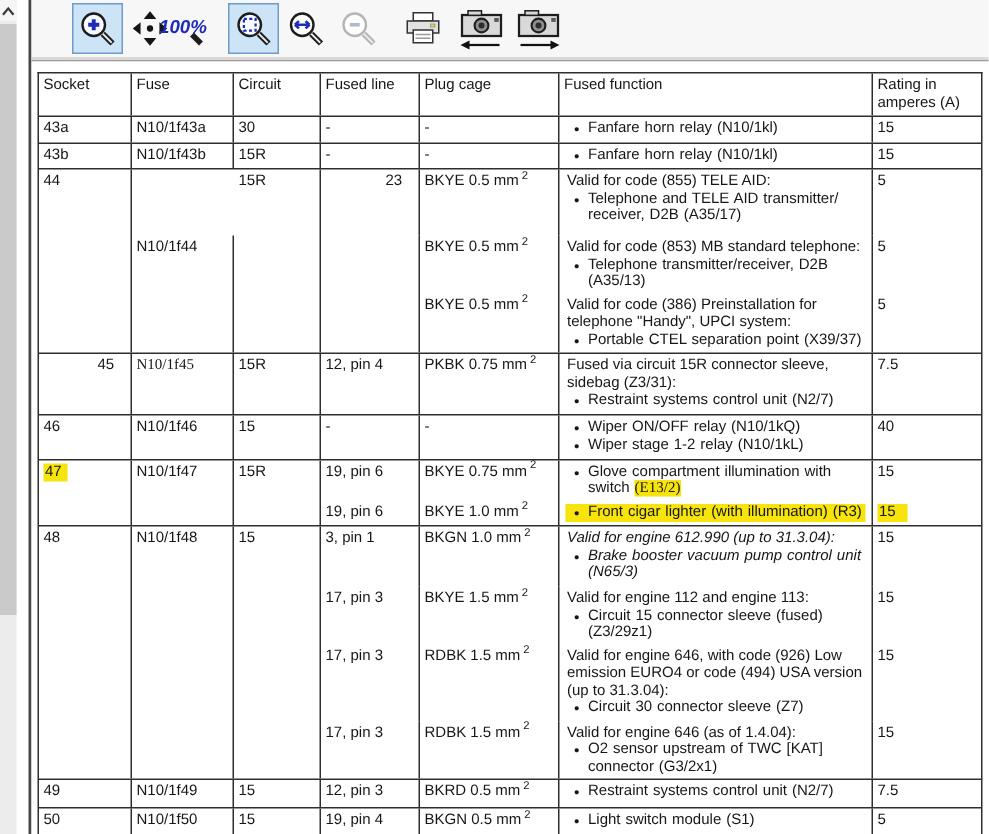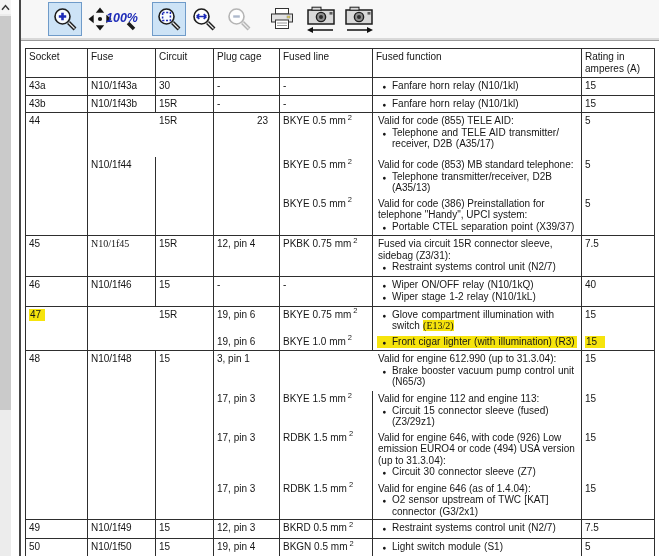--- a/index.html
+++ b/index.html
@@ -162,22 +162,22 @@
           </svg>
         </span>
       </div>
     </div>
   <div class="doc">
     <div class="tbl" id="tbl">
         <div class="hdr">
           <div>Socket</div>
           <div>Fuse</div>
           <div>Circuit</div>
+          <div>Fused line</div>
           <div>Plug cage</div>
-          <div>Fused line</div>
           <div>Fused function</div>
           <div class="lastc">Rating in amperes (A)</div>
         </div>
         <div class="row">
           <div style="grid-area: 1 / 1 / span 1;">43a</div>
           <div style="grid-area: 1 / 2 / span 1;">N10/1f43a</div>
           <div style="grid-area: 1 / 3 / span 1;">30</div>
           <div style="grid-area: 1 / 4; min-height: 13px;">-</div>
           <div style="grid-area: 1 / 5;"><span>-</span></div>
           <div class="fcell" style="grid-area: 1 / 6;">
@@ -231,21 +231,21 @@
           <div class="fcell" style="grid-area: 3 / 6;">
             <div class="pln"><span>Valid for code (386) Preinstallation for telephone "Handy", UPCI system:</span></div>
             <div class="blk">
               <span class="blt">●</span>
               <span class="btx"><span>Portable CTEL separation point (X39/37)</span></span>
             </div>
           </div>
           <div class="lastc" style="grid-area: 3 / 7;">5</div>
         </div>
         <div class="row">
-          <div style="grid-area: 1 / 1 / span 1;">45</div>
+          <div style="grid-area: 1 / 1 / span 1; margin-left: 36px;">45</div>
           <div style="grid-area: 1 / 2 / span 1; font-family: Liberation Serif, serif;">N10/1f45</div>
           <div style="grid-area: 1 / 3 / span 1;">15R</div>
           <div style="grid-area: 1 / 4; min-height: 34px;">12, pin 4</div>
           <div style="grid-area: 1 / 5;"><span>PKBK 0.75 mm</span><span class="sup">2</span></div>
           <div class="fcell" style="grid-area: 1 / 6;">
             <div class="pln"><span>Fused via circuit 15R connector sleeve, sidebag (Z3/31):</span></div>
             <div class="blk">
               <span class="blt">●</span>
               <span class="btx"><span>Restraint systems control unit (N2/7)</span></span>
             </div>
@@ -265,20 +265,21 @@
             </div>
             <div class="blk">
               <span class="blt">●</span>
               <span class="btx"><span>Wiper stage 1-2 relay (N10/1kL)</span></span>
             </div>
           </div>
           <div class="lastc" style="grid-area: 1 / 7;">40</div>
         </div>
         <div class="row">
           <div style="grid-area: 1 / 1 / span 2;"><span class="hlsock">47</span></div>
+          <div style="grid-area: 1 / 2 / span 2;">N10/1f47</div>
           <div style="grid-area: 1 / 3 / span 2;">15R</div>
           <div style="grid-area: 1 / 4; min-height: 21px;">19, pin 6</div>
           <div style="grid-area: 1 / 5;"><span>BKYE 0.75 mm</span><span class="sup">2</span></div>
           <div class="fcell" style="grid-area: 1 / 6;">
             <div class="blk">
               <span class="blt">●</span>
               <span class="btx"><span>Glove compartment illumination with switch </span><span class="hlseg">(E13/2)</span></span>
             </div>
           </div>
           <div class="lastc" style="grid-area: 1 / 7;">15</div>
@@ -290,21 +291,22 @@
               <span class="btx"><span>Front cigar lighter (with illumination) (R3)</span></span>
             </div>
           </div>
           <div class="lastc" style="grid-area: 2 / 7;"><span class="hlval">15</span></div>
         </div>
         <div class="row">
           <div style="grid-area: 1 / 1 / span 4;">48</div>
           <div style="grid-area: 1 / 2 / span 4;">N10/1f48</div>
           <div style="grid-area: 1 / 3 / span 4;">15</div>
           <div style="grid-area: 1 / 4; min-height: 40px;">3, pin 1</div>
-          <div class="fcell" style="grid-area: 1 / 6;">
+          <div style="grid-area: 1 / 5;"><span>BKGN 1.0 mm</span><span class="sup">2</span></div>
+          <div class="fcell" style="grid-area: 1 / 6; font-style: italic;">
             <div class="pln"><span>Valid for engine 612.990 (up to 31.3.04):</span></div>
             <div class="blk">
               <span class="blt">●</span>
               <span class="btx"><span>Brake booster vacuum pump control unit (N65/3)</span></span>
             </div>
           </div>
           <div class="lastc" style="grid-area: 1 / 7;">15</div>
           <div style="grid-area: 2 / 4; min-height: 30px;">17, pin 3</div>
           <div style="grid-area: 2 / 5;"><span>BKYE 1.5 mm</span><span class="sup">2</span></div>
           <div class="fcell" style="grid-area: 2 / 6;">

